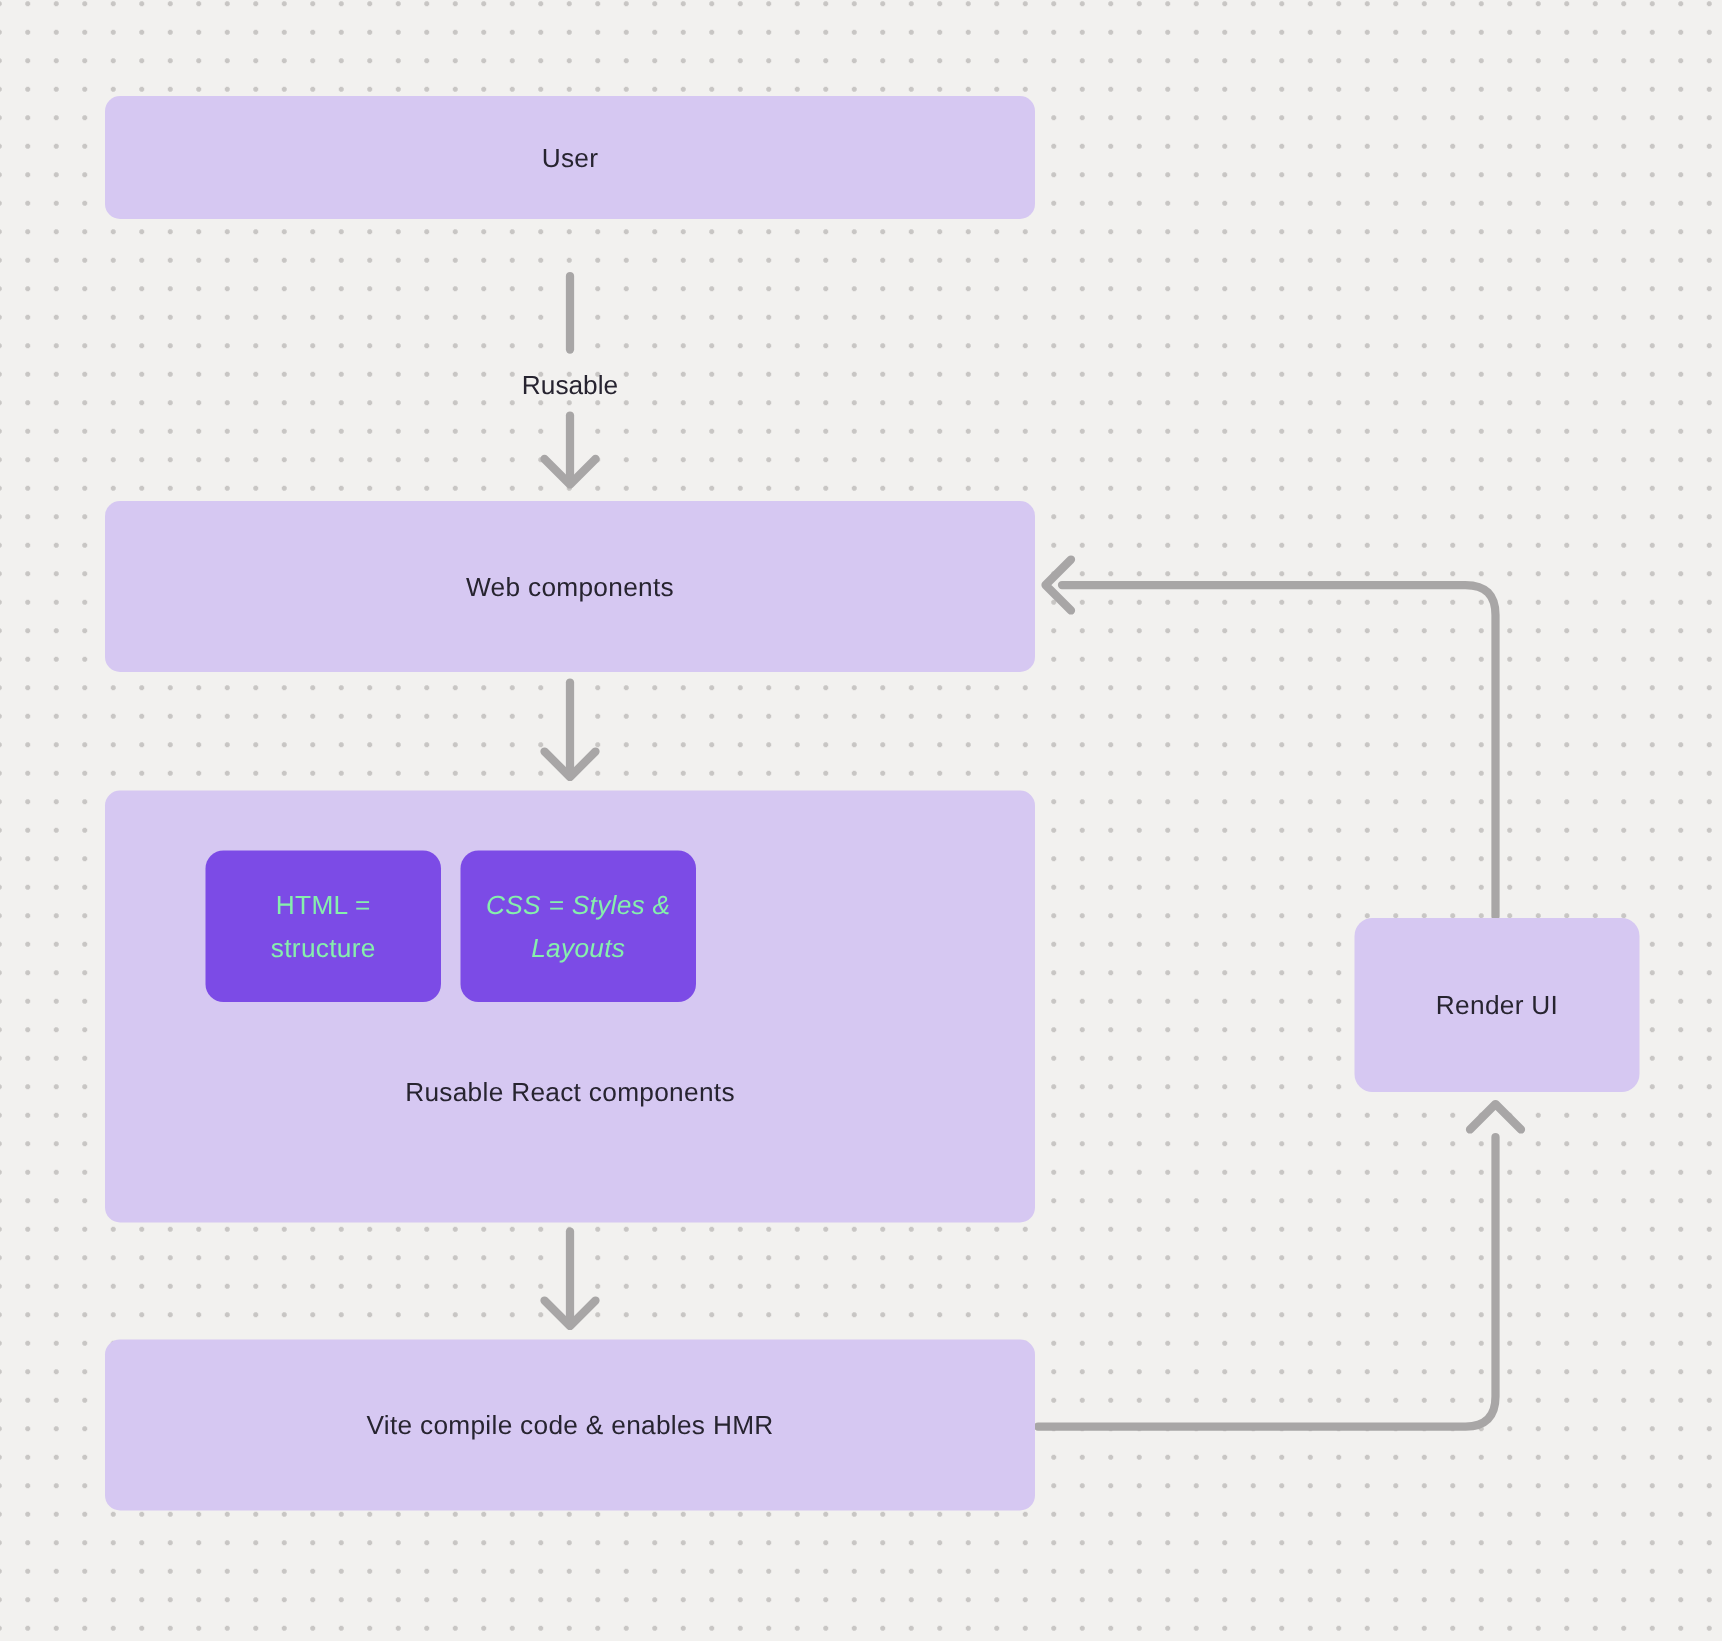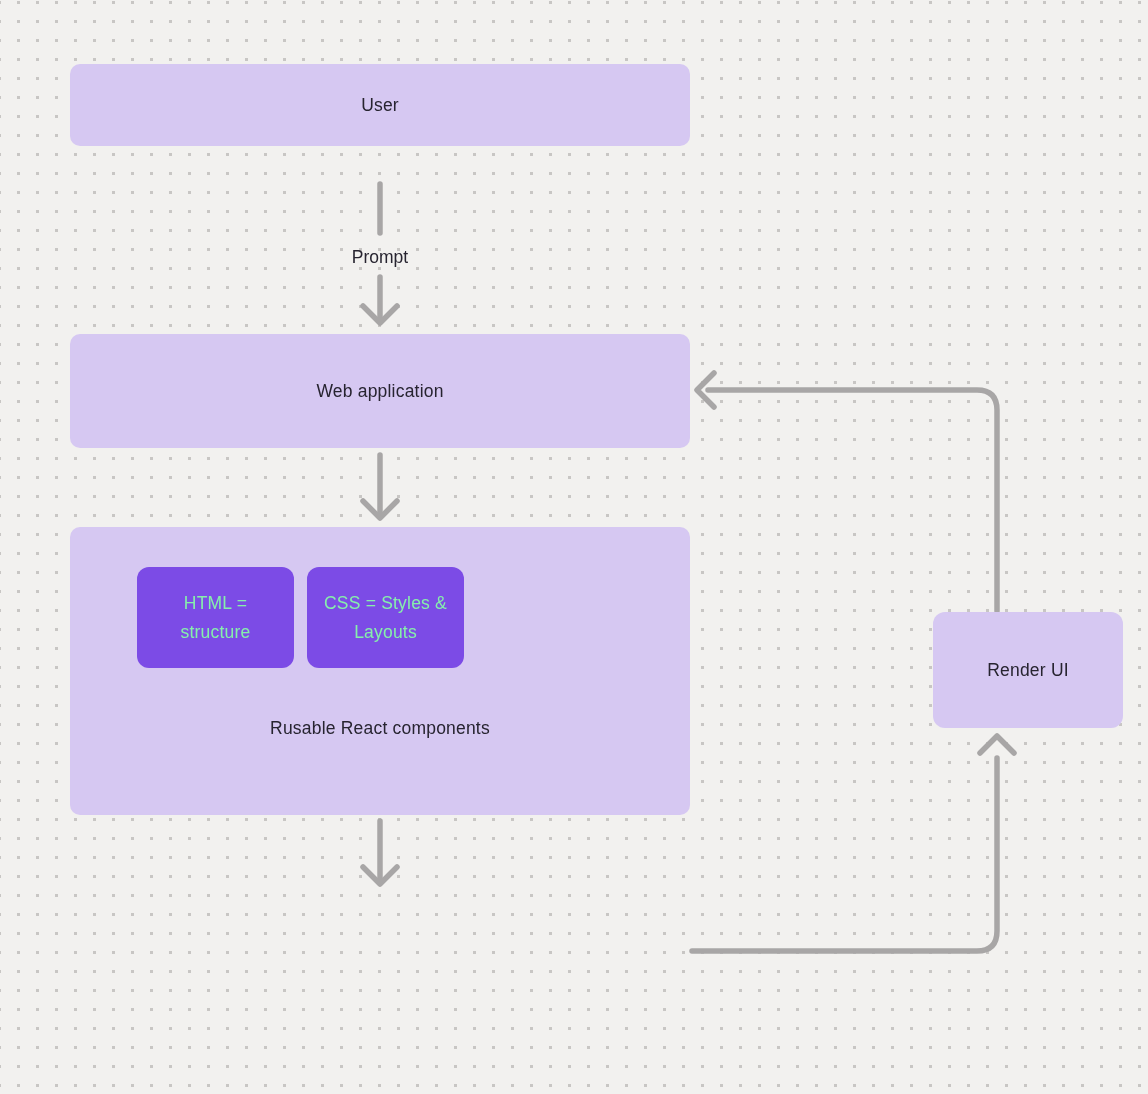--- a/index.html
+++ b/index.html
@@ -49,40 +49,40 @@
     justify-content:center;
     color:var(--ink);
     font-size:17.5px;
     letter-spacing:.2px;
     text-align:center;
   }
   .node-user   {left:70px; top:64px;  width:620px; height:82px;}
   .node-webapp {left:70px; top:334px; width:620px; height:114px;}
   .node-group  {left:70px; top:527px; width:620px; height:288px; display:block;}
   .node-vite   {left:70px; top:893px; width:620px; height:114px;}
-  .node-render {left:903px;top:612px; width:190px; height:116px; border-radius:12px;margin-left:30px;}
+  .node-render {left:903px;top:612px; width:190px; height:116px; border-radius:12px;}
   .chip{
     position:absolute;
     top:40px;
     width:157px;
     height:101px;
     background:var(--node-accent);
     border-radius:12px;
     color:#86efac;
     display:flex;
     align-items:center;
     justify-content:center;
     text-align:center;
     font-size:17.5px;
     line-height:29px;
     padding:0 14px;
     box-sizing:border-box;
   }
   .chip-html{left:67px;}
-  .chip-css {left:237px;}
+  .chip-css {left:237px;font-style:italic;}
   .chip-js  {left:407px;}
   .group-caption{
     position:absolute;
     left:0; right:0;
     top:191px;
     text-align:center;
     color:var(--ink);
     font-size:17.5px;
   }
   .edge-label{
@@ -116,34 +116,37 @@
     <path d="M 980 753 L 997 736 L 1014 753"></path>
 
     <path d="M 997 611 L 997 410 Q 997 390 977 390 L 708 390"></path>
     <path d="M 714 373 L 697 390 L 714 407"></path>
   </svg>
 
   <div class="node node-user">
     <span>User</span>
   </div>
 
-  <div class="edge-label">Prompt</div>
+  <div class="edge-label">Rusable</div>
 
   <div class="node node-webapp">
-    <span>Web application</span>
+    <span>Web components</span>
   </div>
 
   <div class="node node-group">
     <div class="chip chip-html">
       <span>HTML = structure</span>
     </div>
     <div class="chip chip-css">
       <span>CSS = Styles &amp; Layouts</span>
     </div>
     <div class="group-caption">Rusable React components</div>
   </div>
 
+  <div class="node node-vite">
+    <span>Vite compile code &amp; enables HMR</span>
+  </div>
 
   <div class="node node-render">
     <span>Render UI</span>
   </div>
 
 </div>
 
 </body></html>

